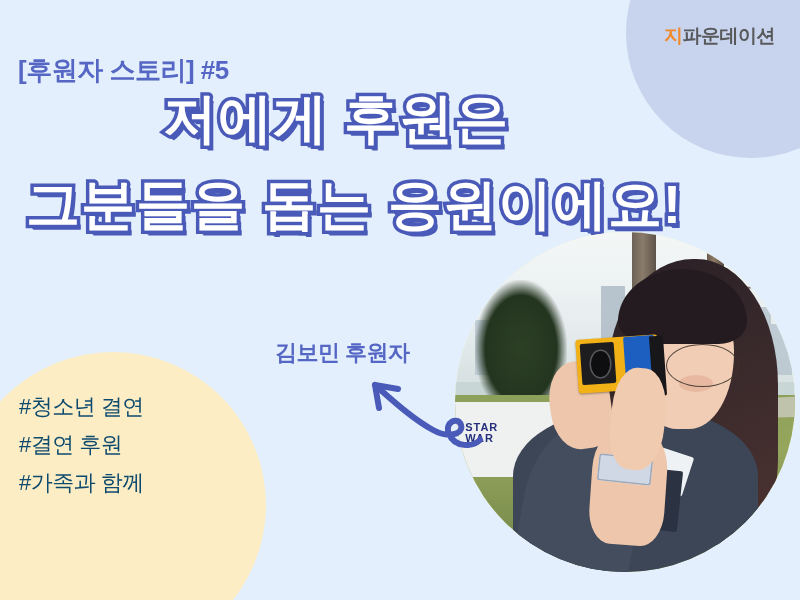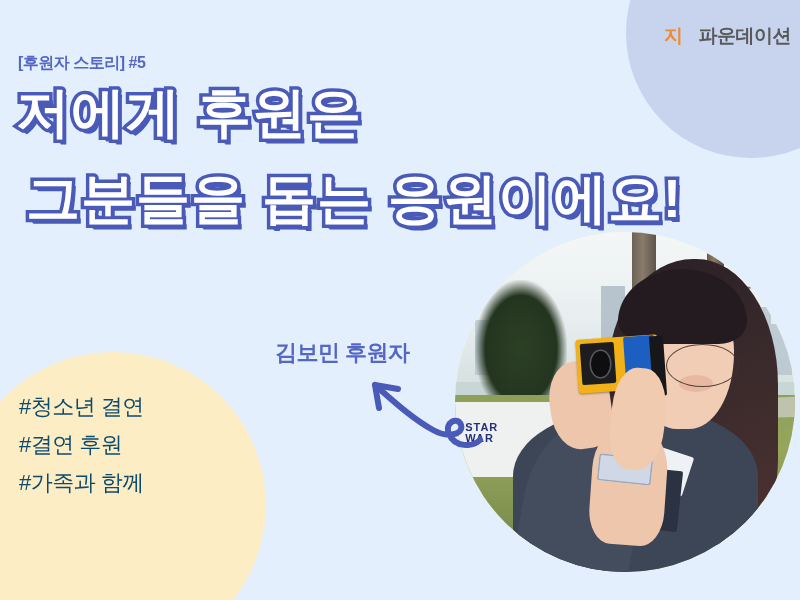--- a/index.html
+++ b/index.html
@@ -42,40 +42,41 @@
     position: absolute;
     left: 664px;
     top: 26px;
     font-size: 19px;
     font-weight: 700;
     letter-spacing: -0.5px;
     white-space: nowrap;
     line-height: 1;
   }
   .logo .mark { color: #f08a2a; }
-  .logo .word { color: #58595b; margin-left: 16px; }
+  .logo .word { color: #58595b; }
 
   
   .kicker {
     position: absolute;
     left: 18px;
     top: 53px;
-    font-size: 16px;
+    font-size: 26px;
     font-weight: 700;
     color: #5566c4;
     letter-spacing: -0.5px;
     white-space: nowrap;
   }
 
   
   .headline {
     position: absolute;
     left: 16px;
-    top: 80px;
+    top: 86px;
     width: 640px;
+    text-align: center;
   }
   .headline .line {
     display: block;
     font-size: 54px;
     font-weight: 700;
     line-height: 1.22;
     letter-spacing: 1px;
     color: #ffffff;
     white-space: nowrap;
     -webkit-text-stroke: 7px #4a5ab8;

